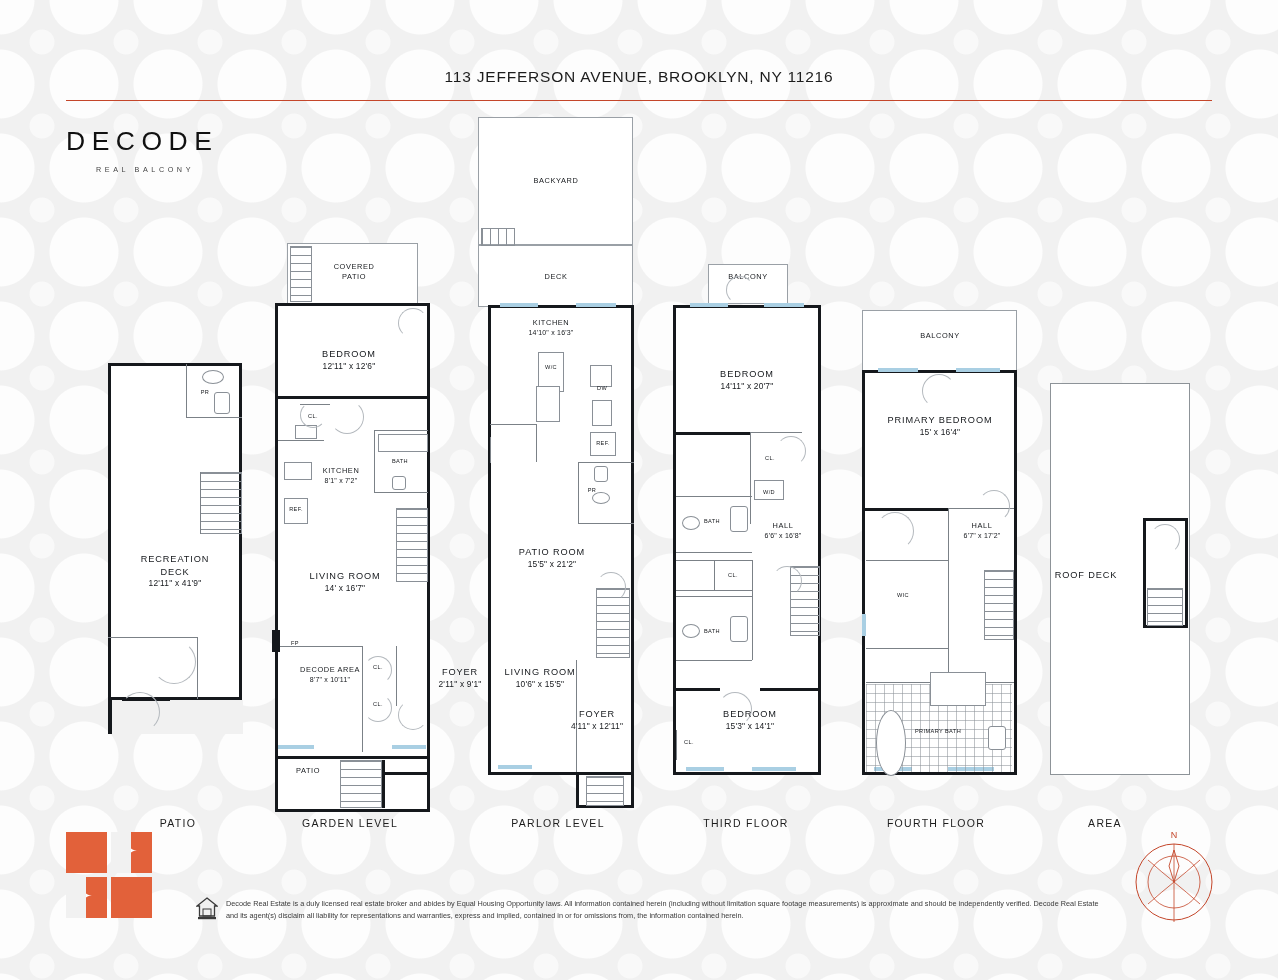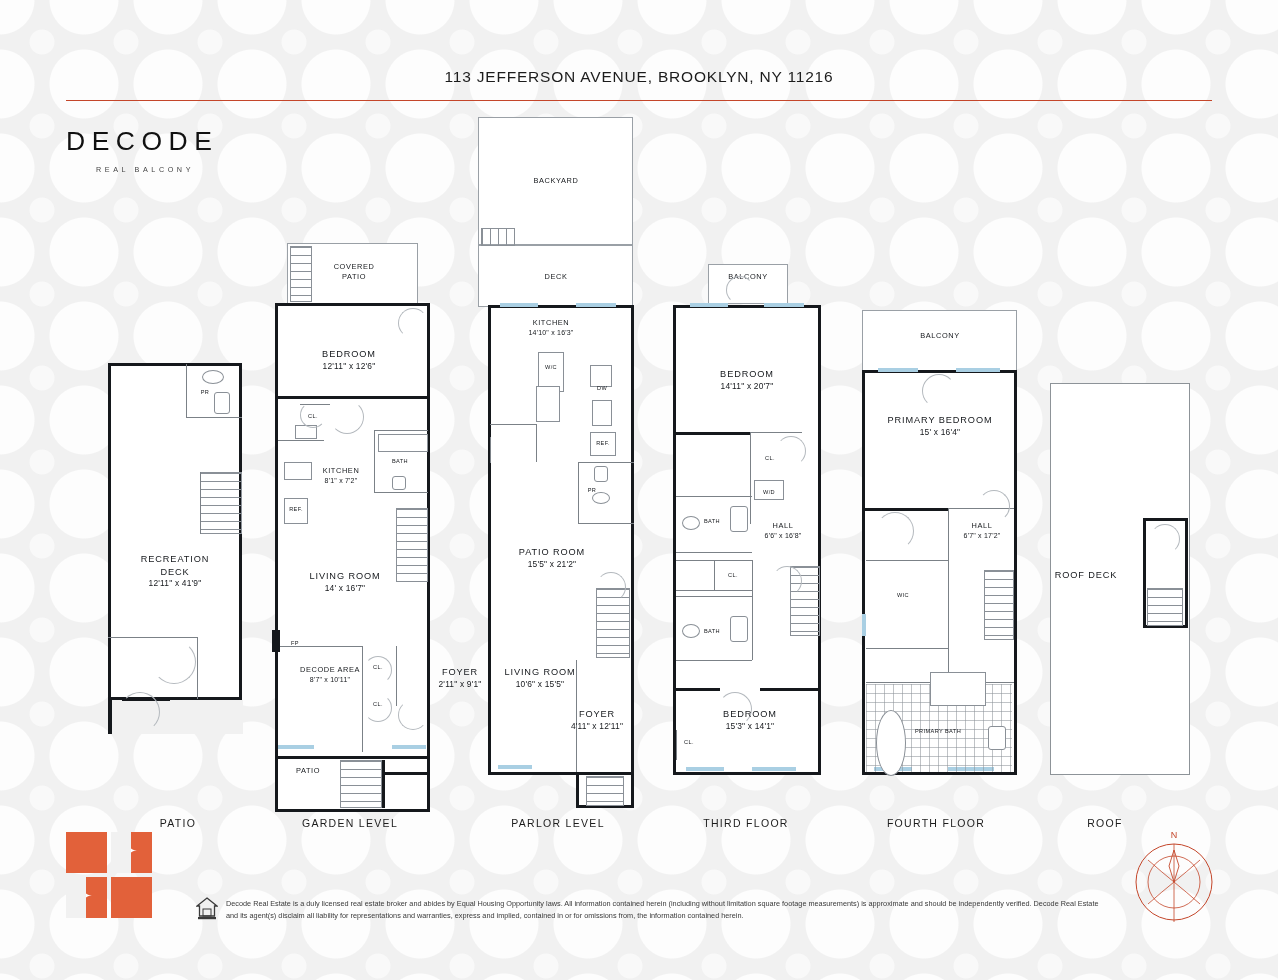--- a/index.html
+++ b/index.html
@@ -542,21 +542,21 @@
     <div class="wall" style="left:1143px; top:625px; width:45px; height:3px;"></div>
     <div class="stair-lines" style="left:1147px; top:588px; width:36px; height:38px;"></div>
     <div class="door-arc" style="left:1150px; top:524px; width:30px; height:30px; border-color:#b4b9be; border-left-color:transparent; border-bottom-color:transparent;"></div>
   </div>
 
   <div class="floor-caption" style="left:178px; top:817px;">PATIO</div>
   <div class="floor-caption" style="left:350px; top:817px;">GARDEN LEVEL</div>
   <div class="floor-caption" style="left:558px; top:817px;">PARLOR LEVEL</div>
   <div class="floor-caption" style="left:746px; top:817px;">THIRD FLOOR</div>
   <div class="floor-caption" style="left:936px; top:817px;">FOURTH FLOOR</div>
-  <div class="floor-caption" style="left:1105px; top:817px;">ROOF</div>
+  <div class="floor-caption" style="left:1105px; top:817px;">AREA</div>
 
   <div id="footer-logo">
     <div class="fl-sq" style="left:0; top:0; width:41px; height:41px;"></div>
     <div class="fl-sq" style="left:45px; top:0; width:41px; height:41px;"></div>
     <div class="fl-sq" style="left:0; top:45px; width:41px; height:41px;"></div>
     <div class="fl-sq" style="left:45px; top:45px; width:41px; height:41px;"></div>
     <div class="fl-star" style="left:50px; top:6px;">✦</div>
     <div class="fl-star" style="left:5px; top:51px;">✦</div>
     <div style="position:absolute; left:0; top:45px; width:20px; height:41px; background:#f1f1f1;"></div>
     <div style="position:absolute; left:45px; top:0; width:20px; height:41px; background:#f1f1f1;"></div>

